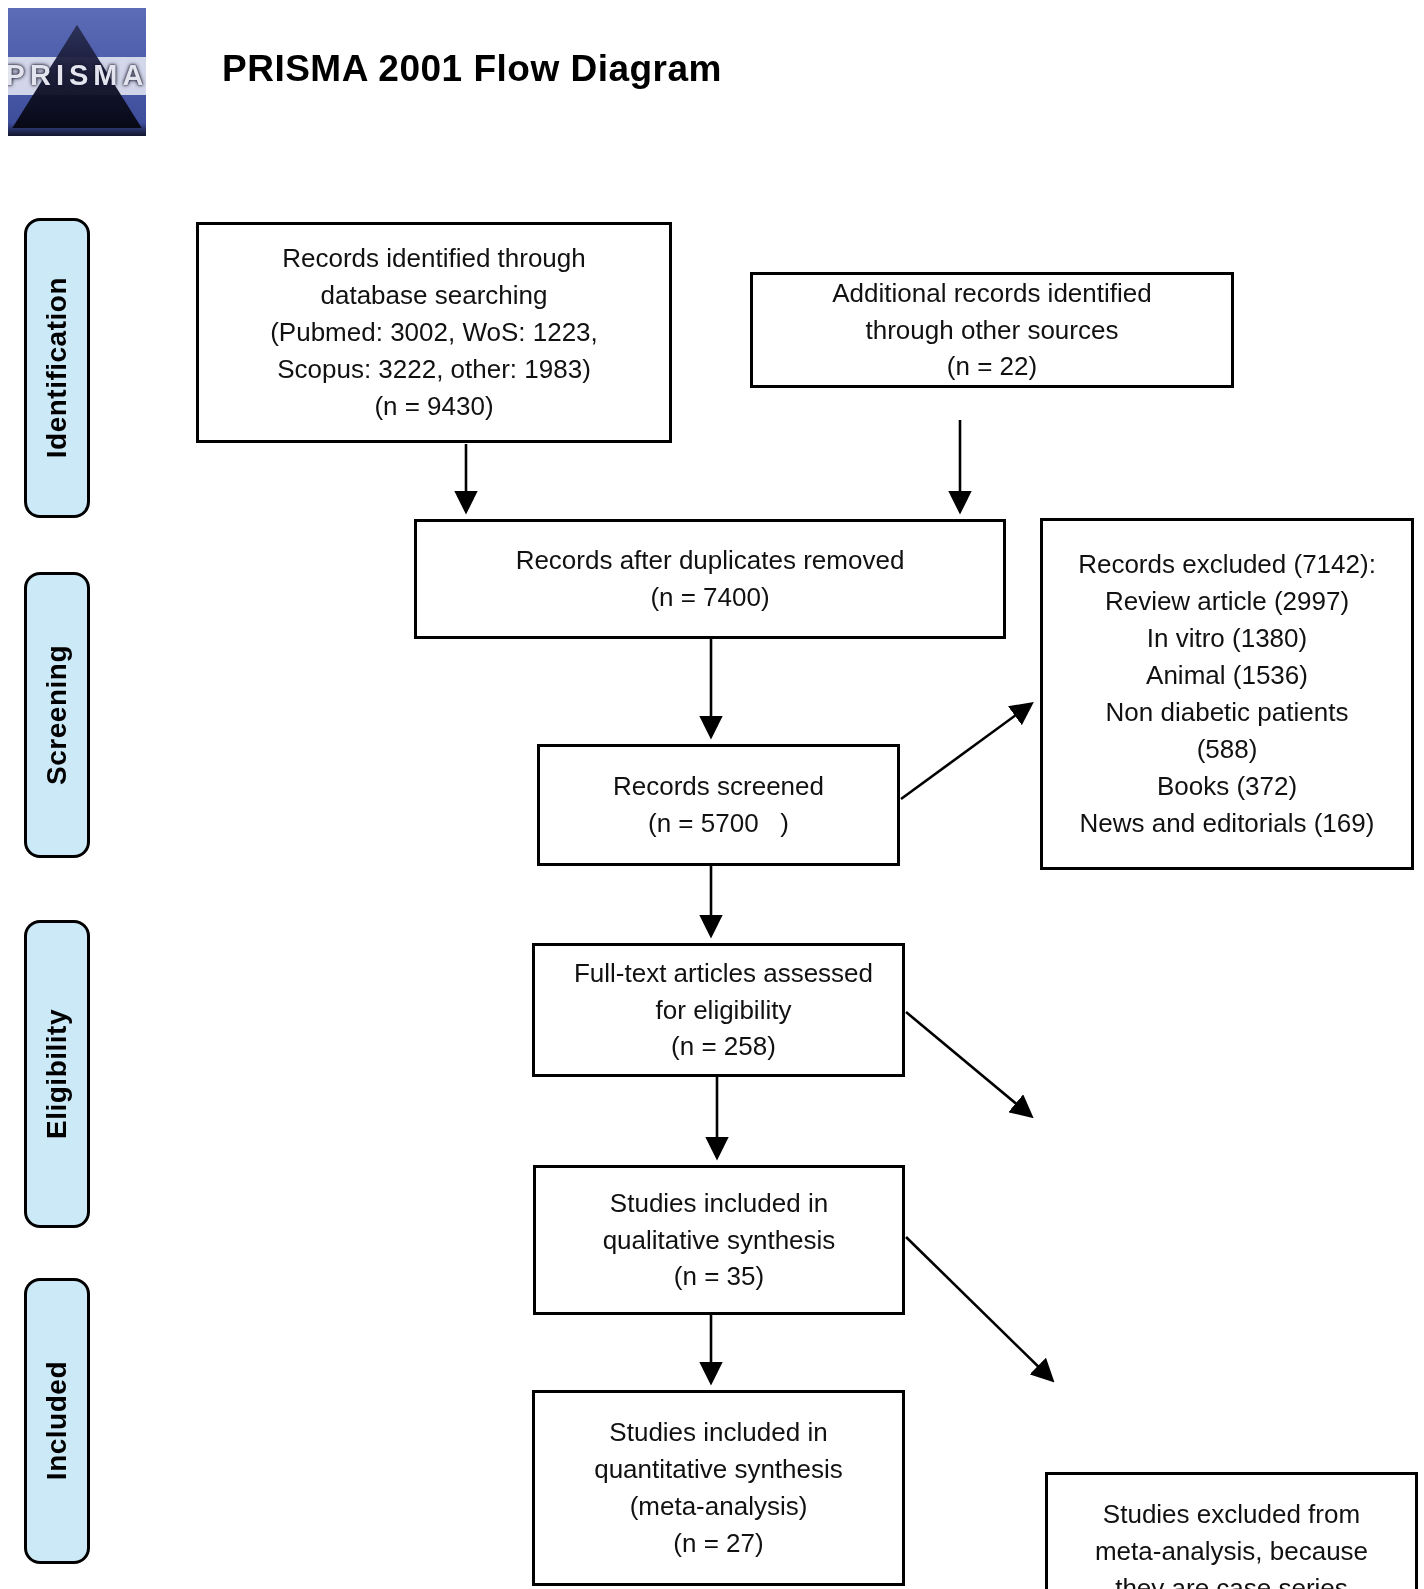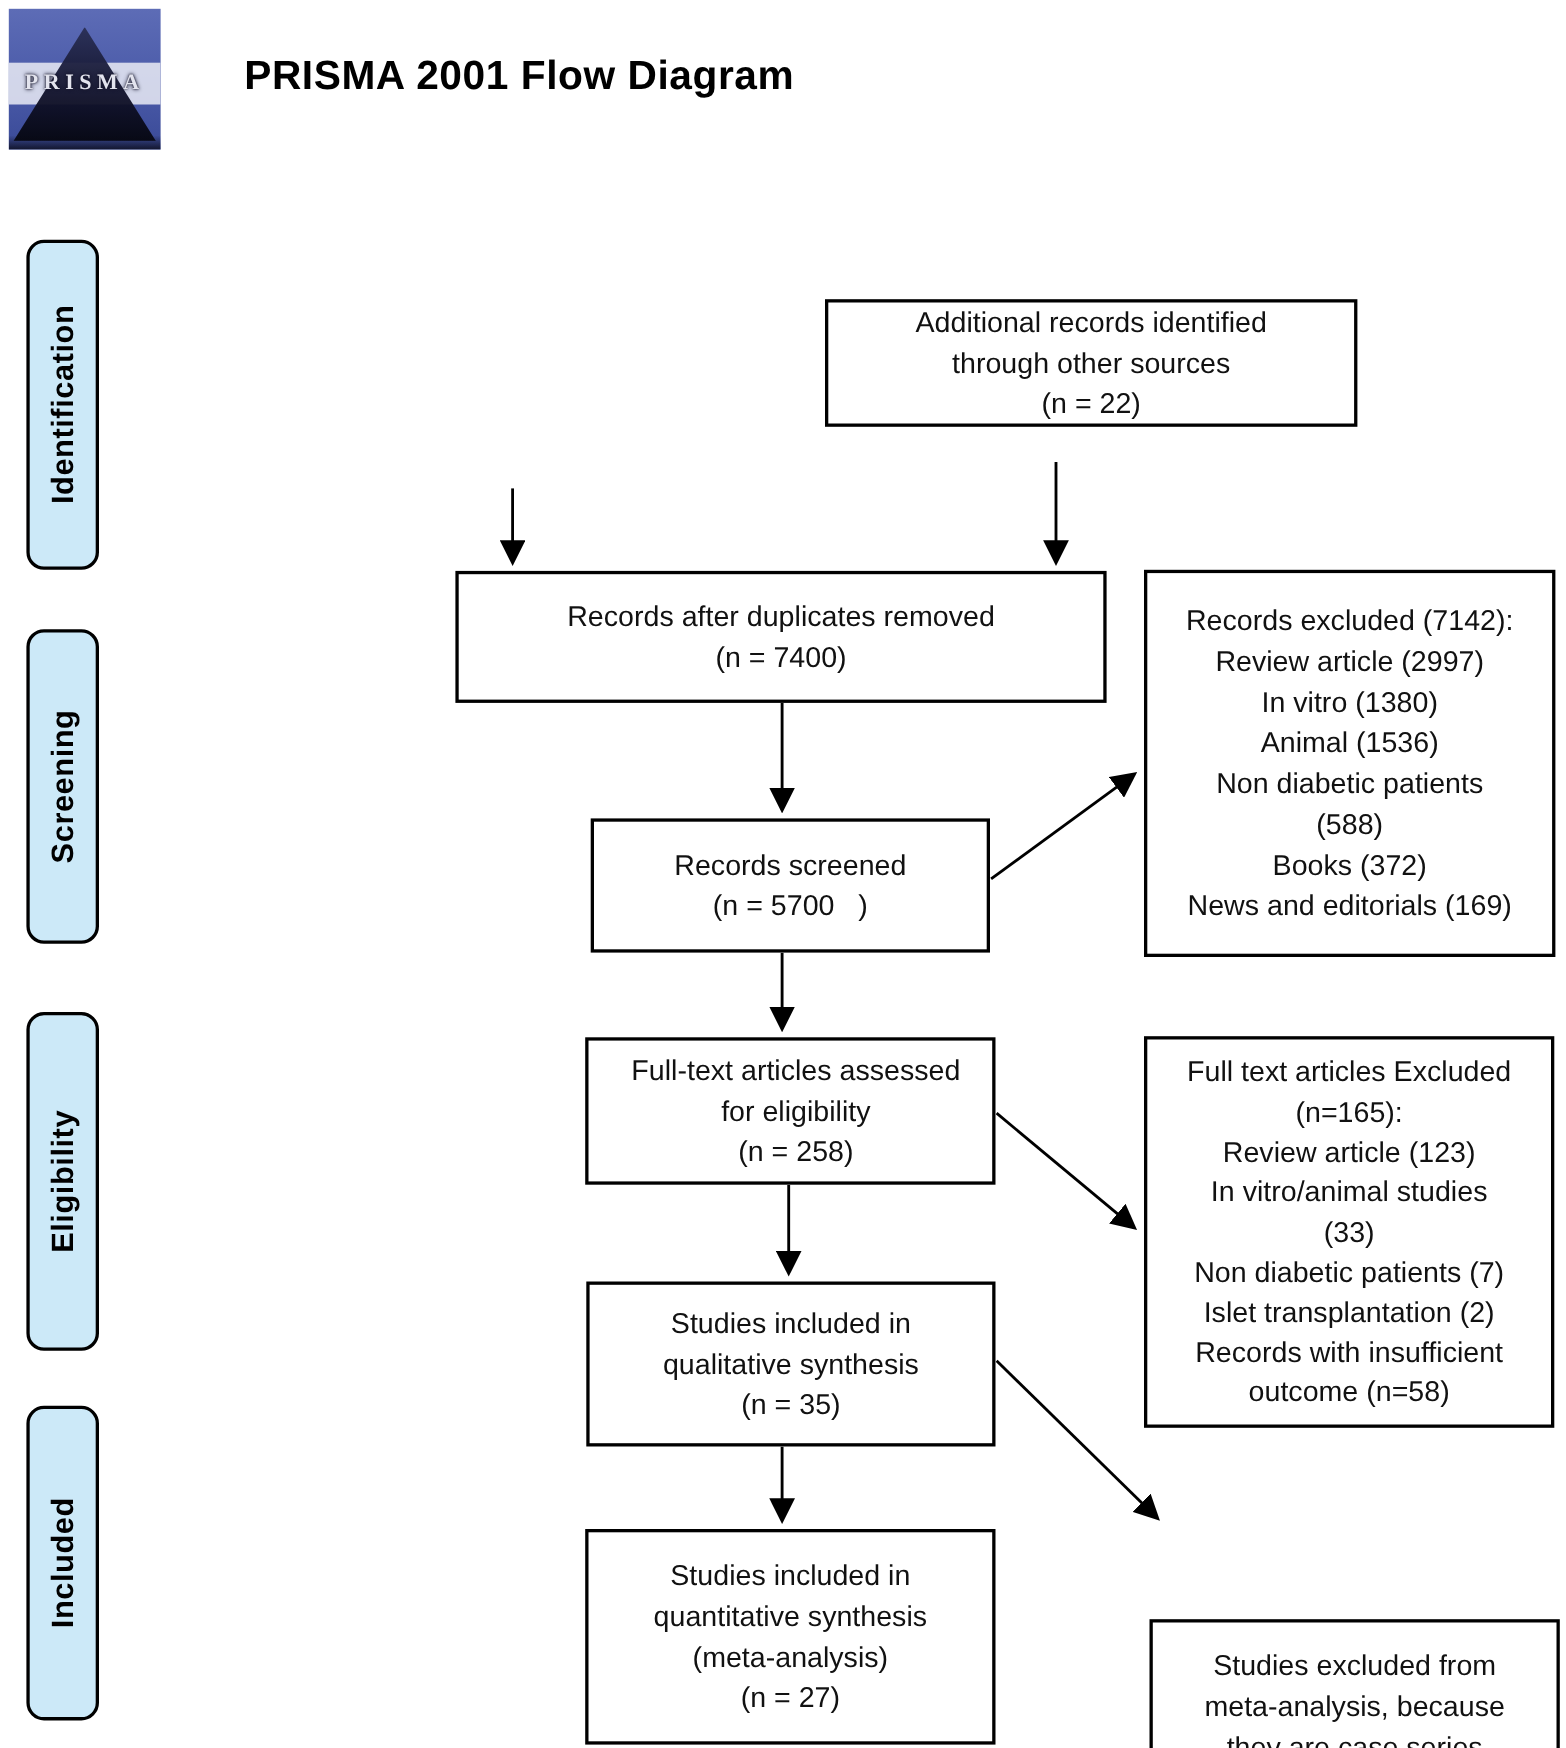--- a/index.html
+++ b/index.html
@@ -20,22 +20,22 @@
   }
   .logo .pyramid {
     position:absolute; left:0; top:13%; width:100%; height:81%;
     clip-path:polygon(50% 0%, 97% 100%, 3% 100%);
     background:linear-gradient(180deg,#2a2f55 0%, #10112a 60%, #05060f 100%);
     opacity:0.95;
   }
   .logo .band-text {
     position:absolute; left:0; top:38%; width:100%; height:30%;
     display:flex; align-items:center; justify-content:center;
-    font-family:Liberation Serif, serif; font-weight:bold;
-    font-size:20px; letter-spacing:5px; color:#e3e4ee;
+    font-family:Liberation Sans, sans-serif; font-weight:bold;
+    font-size:29px; letter-spacing:5px; color:#e3e4ee;
     text-shadow:0 0 4px #14142a, 0 0 2px #14142a;
   }
   .logo .base {
     position:absolute; left:0; bottom:0; width:100%; height:10%;
     background:linear-gradient(180deg, rgba(10,10,22,0) 0%, rgba(8,8,18,0.8) 100%);
   }
   .title {
     position:absolute; left:222px; top:48px; margin:0;
     font-size:37px; font-weight:bold; letter-spacing:0.5px; color:#000;
   }
@@ -102,20 +102,25 @@
   <div class="pill" style="top:572px; height:286px;">
     <span>Screening</span>
   </div>
   <div class="pill" style="top:920px; height:308px;">
     <span>Eligibility</span>
   </div>
   <div class="pill" style="top:1278px; height:286px;">
     <span>Included</span>
   </div>
 
+  <div class="box" style="left:196px; top:222px; width:476px; height:221px;">Records identified through
+database searching
+(Pubmed: 3002, WoS: 1223,
+Scopus: 3222, other: 1983)
+(n = 9430)</div>
 
   <div class="box" style="left:750px; top:272px; width:484px; height:116px;">Additional records identified
 through other sources
 (n = 22)</div>
 
   <div class="box" style="left:414px; top:519px; width:592px; height:120px;">Records after duplicates removed
 (n = 7400)</div>
 
   <div class="box" style="left:537px; top:744px; width:363px; height:122px;">Records screened
 (n = 5700   )</div>
@@ -126,29 +131,20 @@
 Animal (1536)
 Non diabetic patients
 (588)
 Books (372)
 News and editorials (169)</div>
 
   <div class="box" style="left:532px; top:943px; width:373px; height:134px;padding-left:20px;">Full-text articles assessed
 for eligibility
 (n = 258)</div>
 
-  <div class="box" style="left:1040px; top:942px; width:373px; height:356px; line-height:1.4;">Full text articles Excluded
-(n=165):
-Review article (123)
-In vitro/animal studies
-(33)
-Non diabetic patients (7)
-Islet transplantation (2)
-Records with insufficient
-outcome (n=58)</div>
 
   <div class="box" style="left:533px; top:1165px; width:372px; height:150px;">Studies included in
 qualitative synthesis
 (n = 35)</div>
 
   <div class="box" style="left:532px; top:1390px; width:373px; height:196px;">Studies included in
 quantitative synthesis
 (meta-analysis)
 (n = 27)</div>
 

